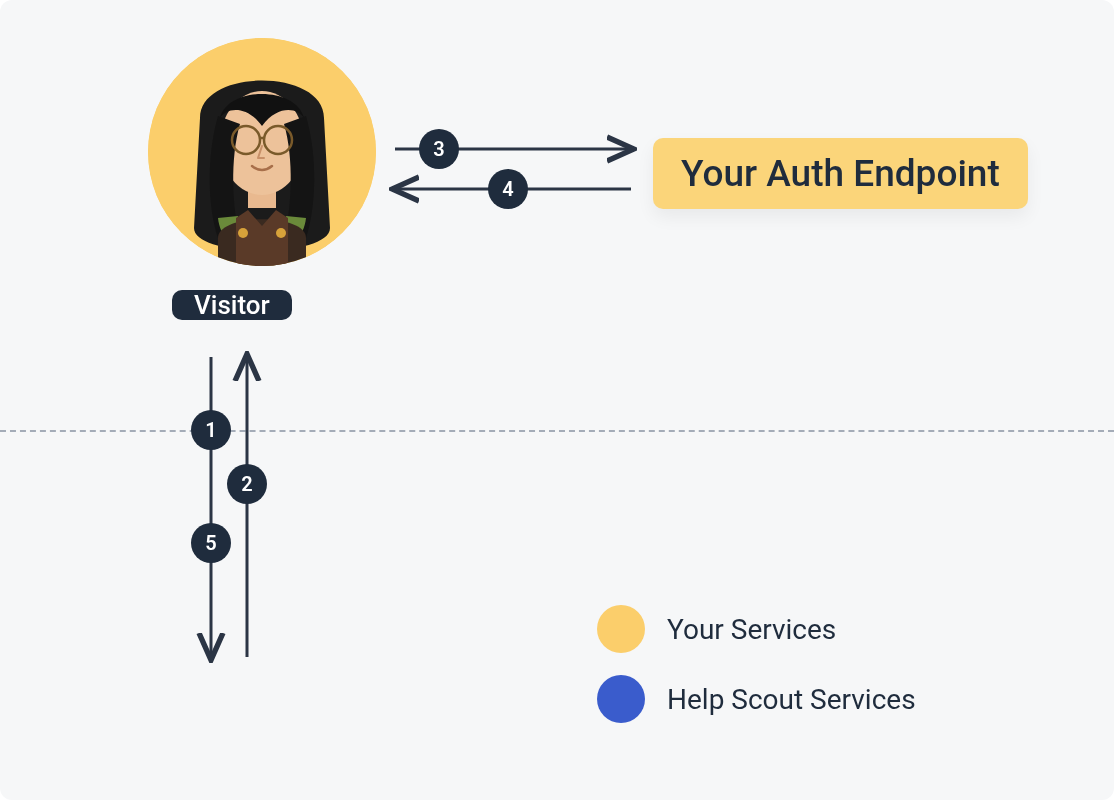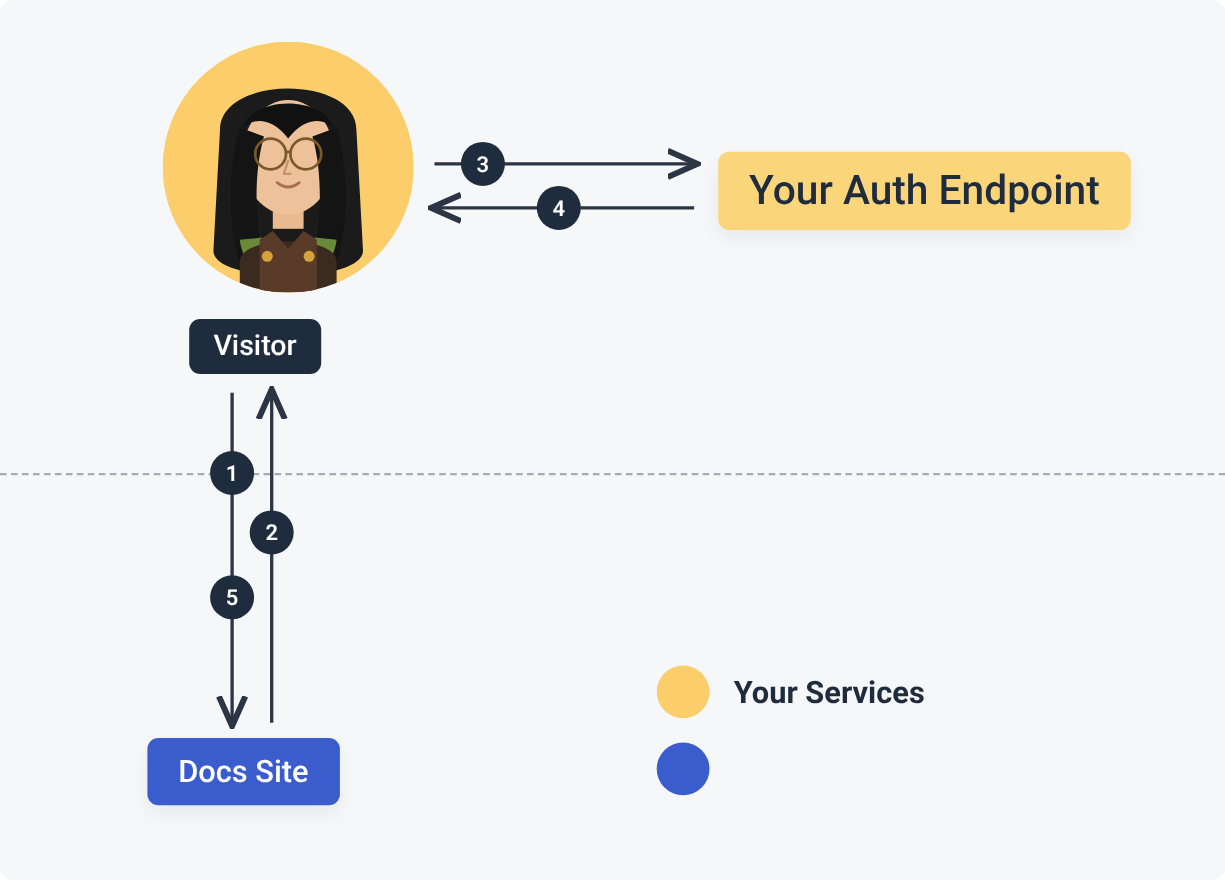--- a/index.html
+++ b/index.html
@@ -32,21 +32,21 @@
   }
   .avatar svg { width: 100%; height: 100%; display:block; }
 
   
   .pill-dark {
     position: absolute;
     background: #1f2c3d;
     color: #fff;
     font-size: 26px;
     font-weight: 500;
-    padding: 10px 22px;
+    padding: 0 22px;
     border-radius: 10px;
   }
   .visitor-label { left: 172px; top: 290px; }
 
   
   .endpoint-box {
     position: absolute;
     left: 653px;
     top: 138px;
     background: #fbd57a;
@@ -118,21 +118,21 @@
     margin-bottom: 22px;
   }
   .legend-dot {
     width: 48px;
     height: 48px;
     border-radius: 50%;
     flex: none;
   }
   .legend-text {
     font-size: 28px;
-    font-weight: 700;
+    font-weight: 400;
     color: #1f2c3d;
   }
 </style>
 </head>
 <body>
 
 <div class="canvas">
 
   <div class="divider"></div>
 
@@ -182,31 +182,31 @@
       <path d="M100 172 L114 188 L128 172 L140 180 L140 228 L88 228 L88 180 Z" fill="#5a3a28"></path>
       <circle cx="95" cy="195" r="5" fill="#d7a23a"></circle>
       <circle cx="133" cy="195" r="5" fill="#d7a23a"></circle>
     </svg>
   </div>
 
   <div class="pill-dark visitor-label">Visitor</div>
 
   <div class="endpoint-box">Your Auth Endpoint</div>
 
-  <div class="docs-box">Docs Site</div>
 
   <div class="step" style="left:419px; top:129px;">3</div>
   <div class="step" style="left:488px; top:169px;">4</div>
   <div class="step" style="left:191px; top:410px;">1</div>
   <div class="step" style="left:227px; top:464px;">2</div>
   <div class="step" style="left:191px; top:523px;">5</div>
 
   <div class="legend">
     <div class="legend-row">
       <div class="legend-dot" style="background:#fbce6b;"></div>
       <div class="legend-text">Your Services</div>
     </div>
     <div class="legend-row">
       <div class="legend-dot" style="background:#3a5ccc;"></div>
+      <div class="legend-text">Help Scout Services</div>
     </div>
   </div>
 
 </div>
 
 </body></html>

